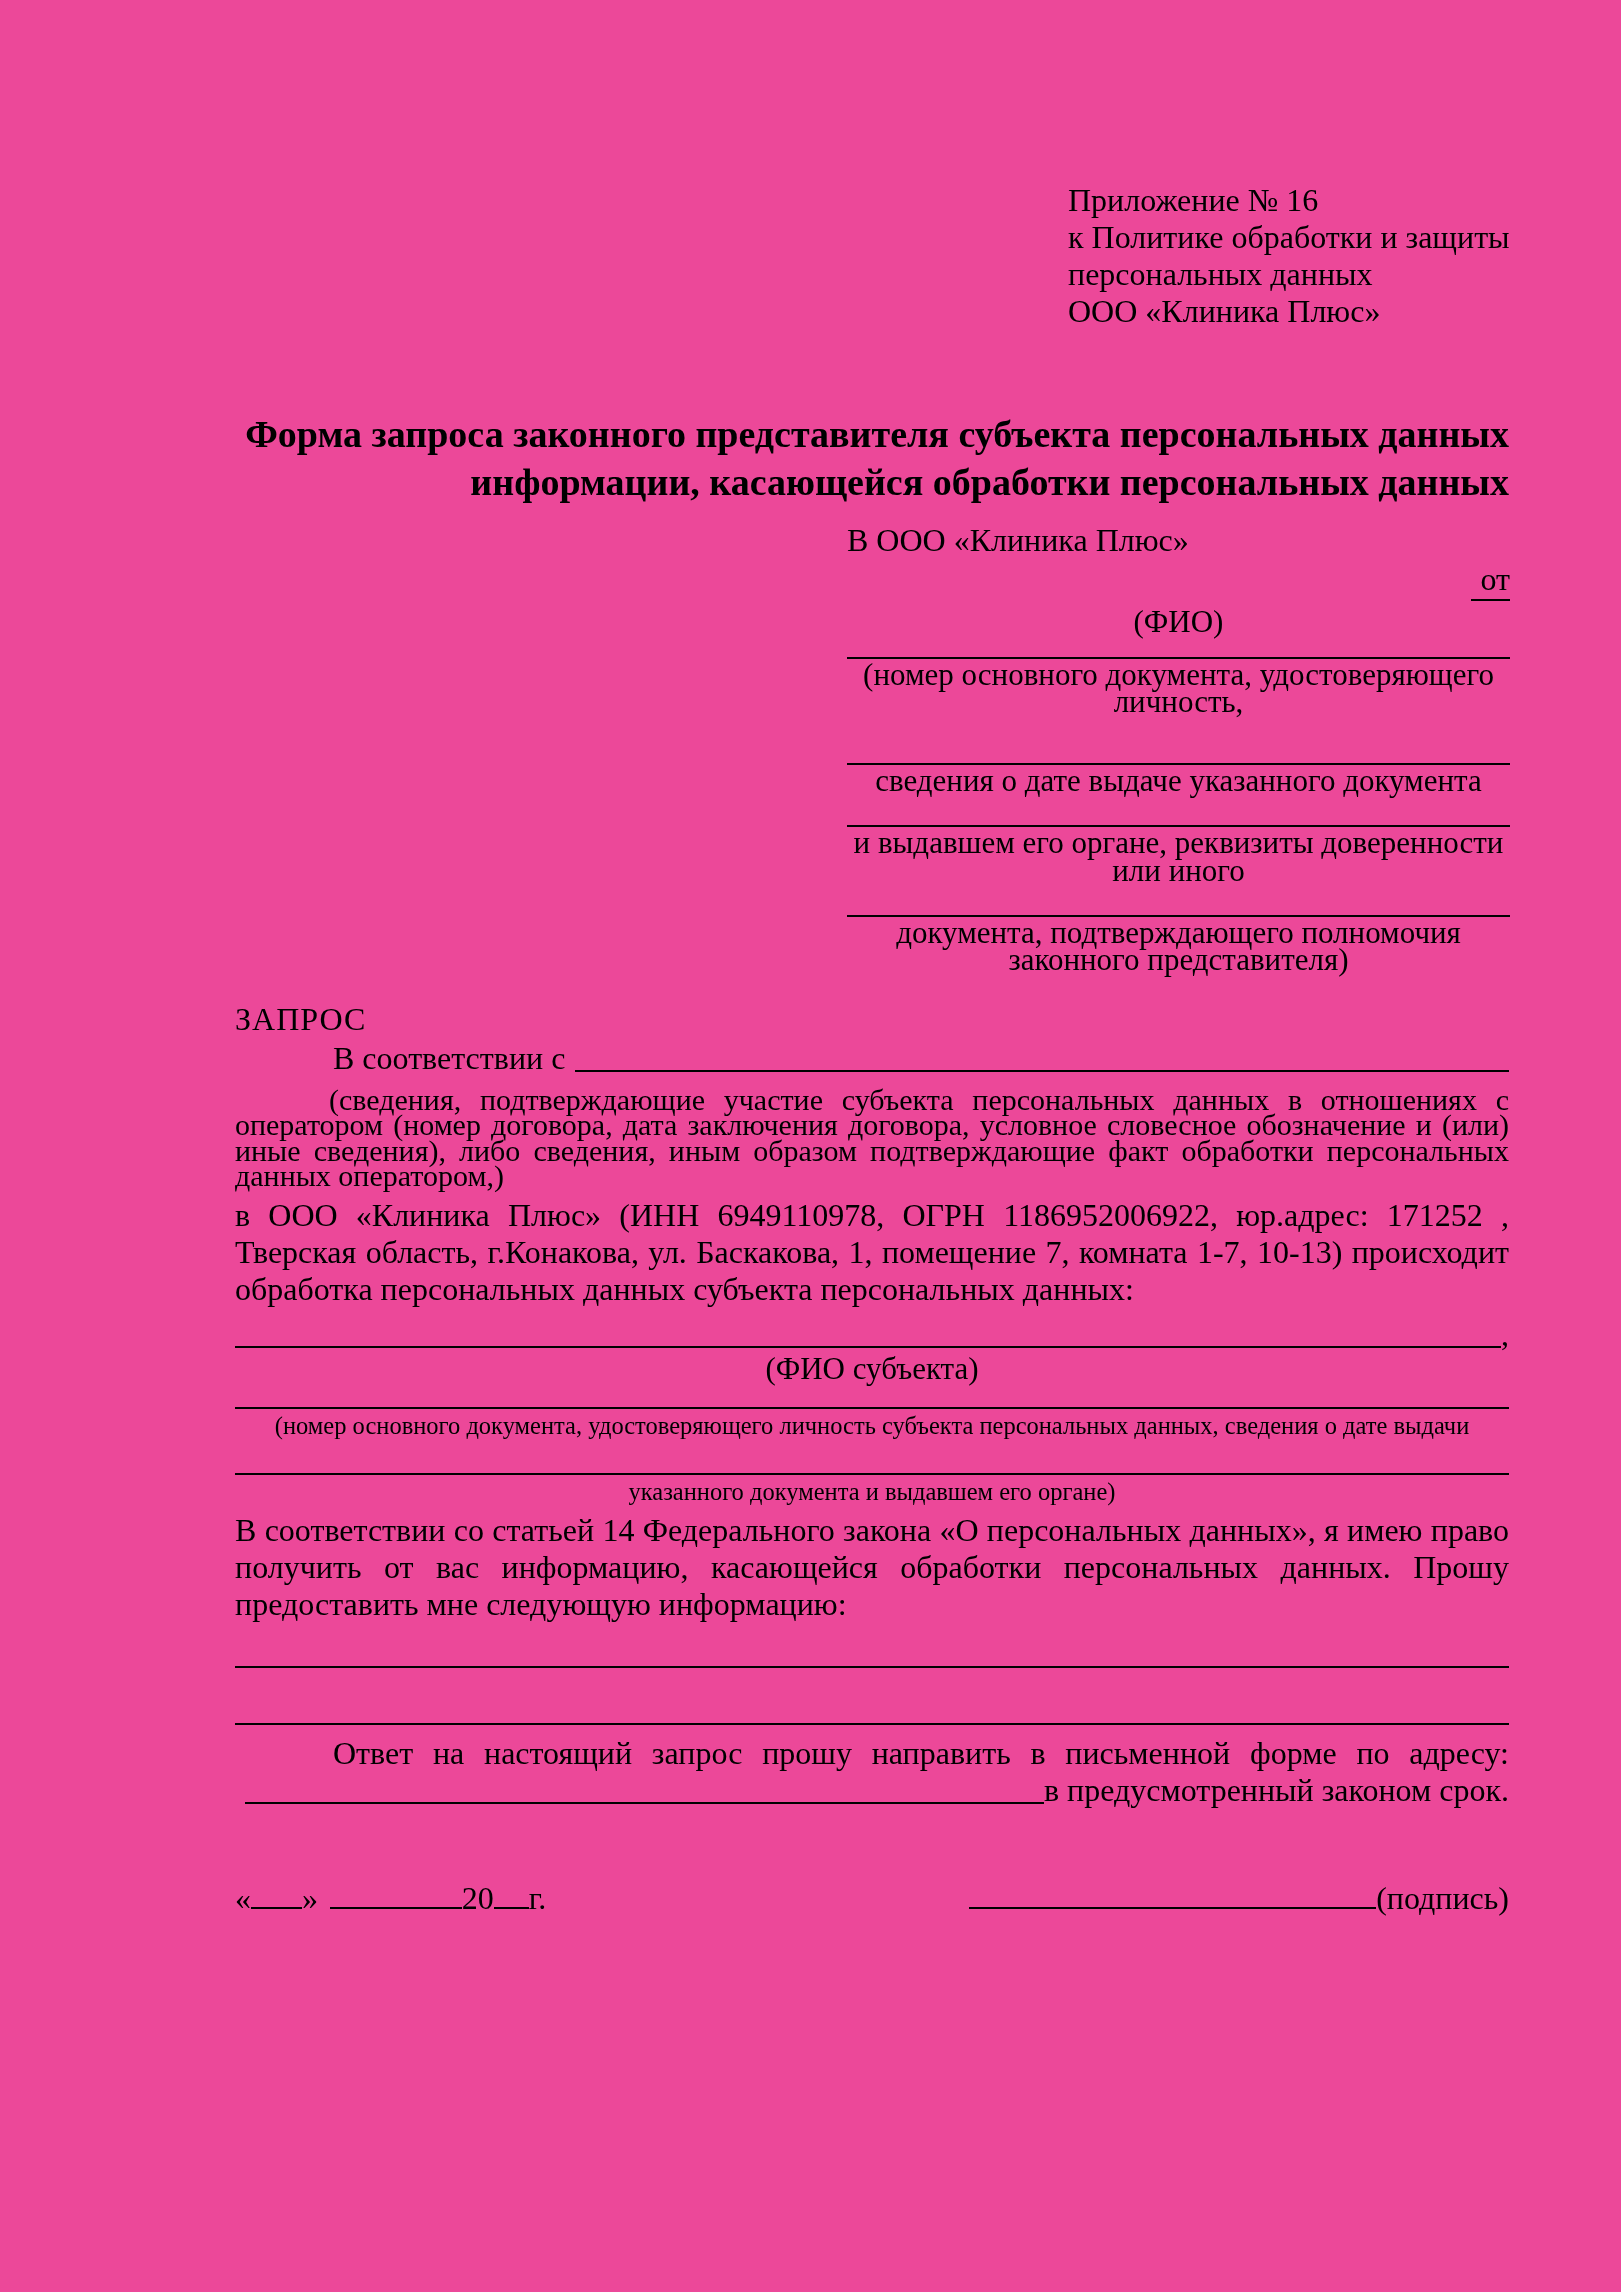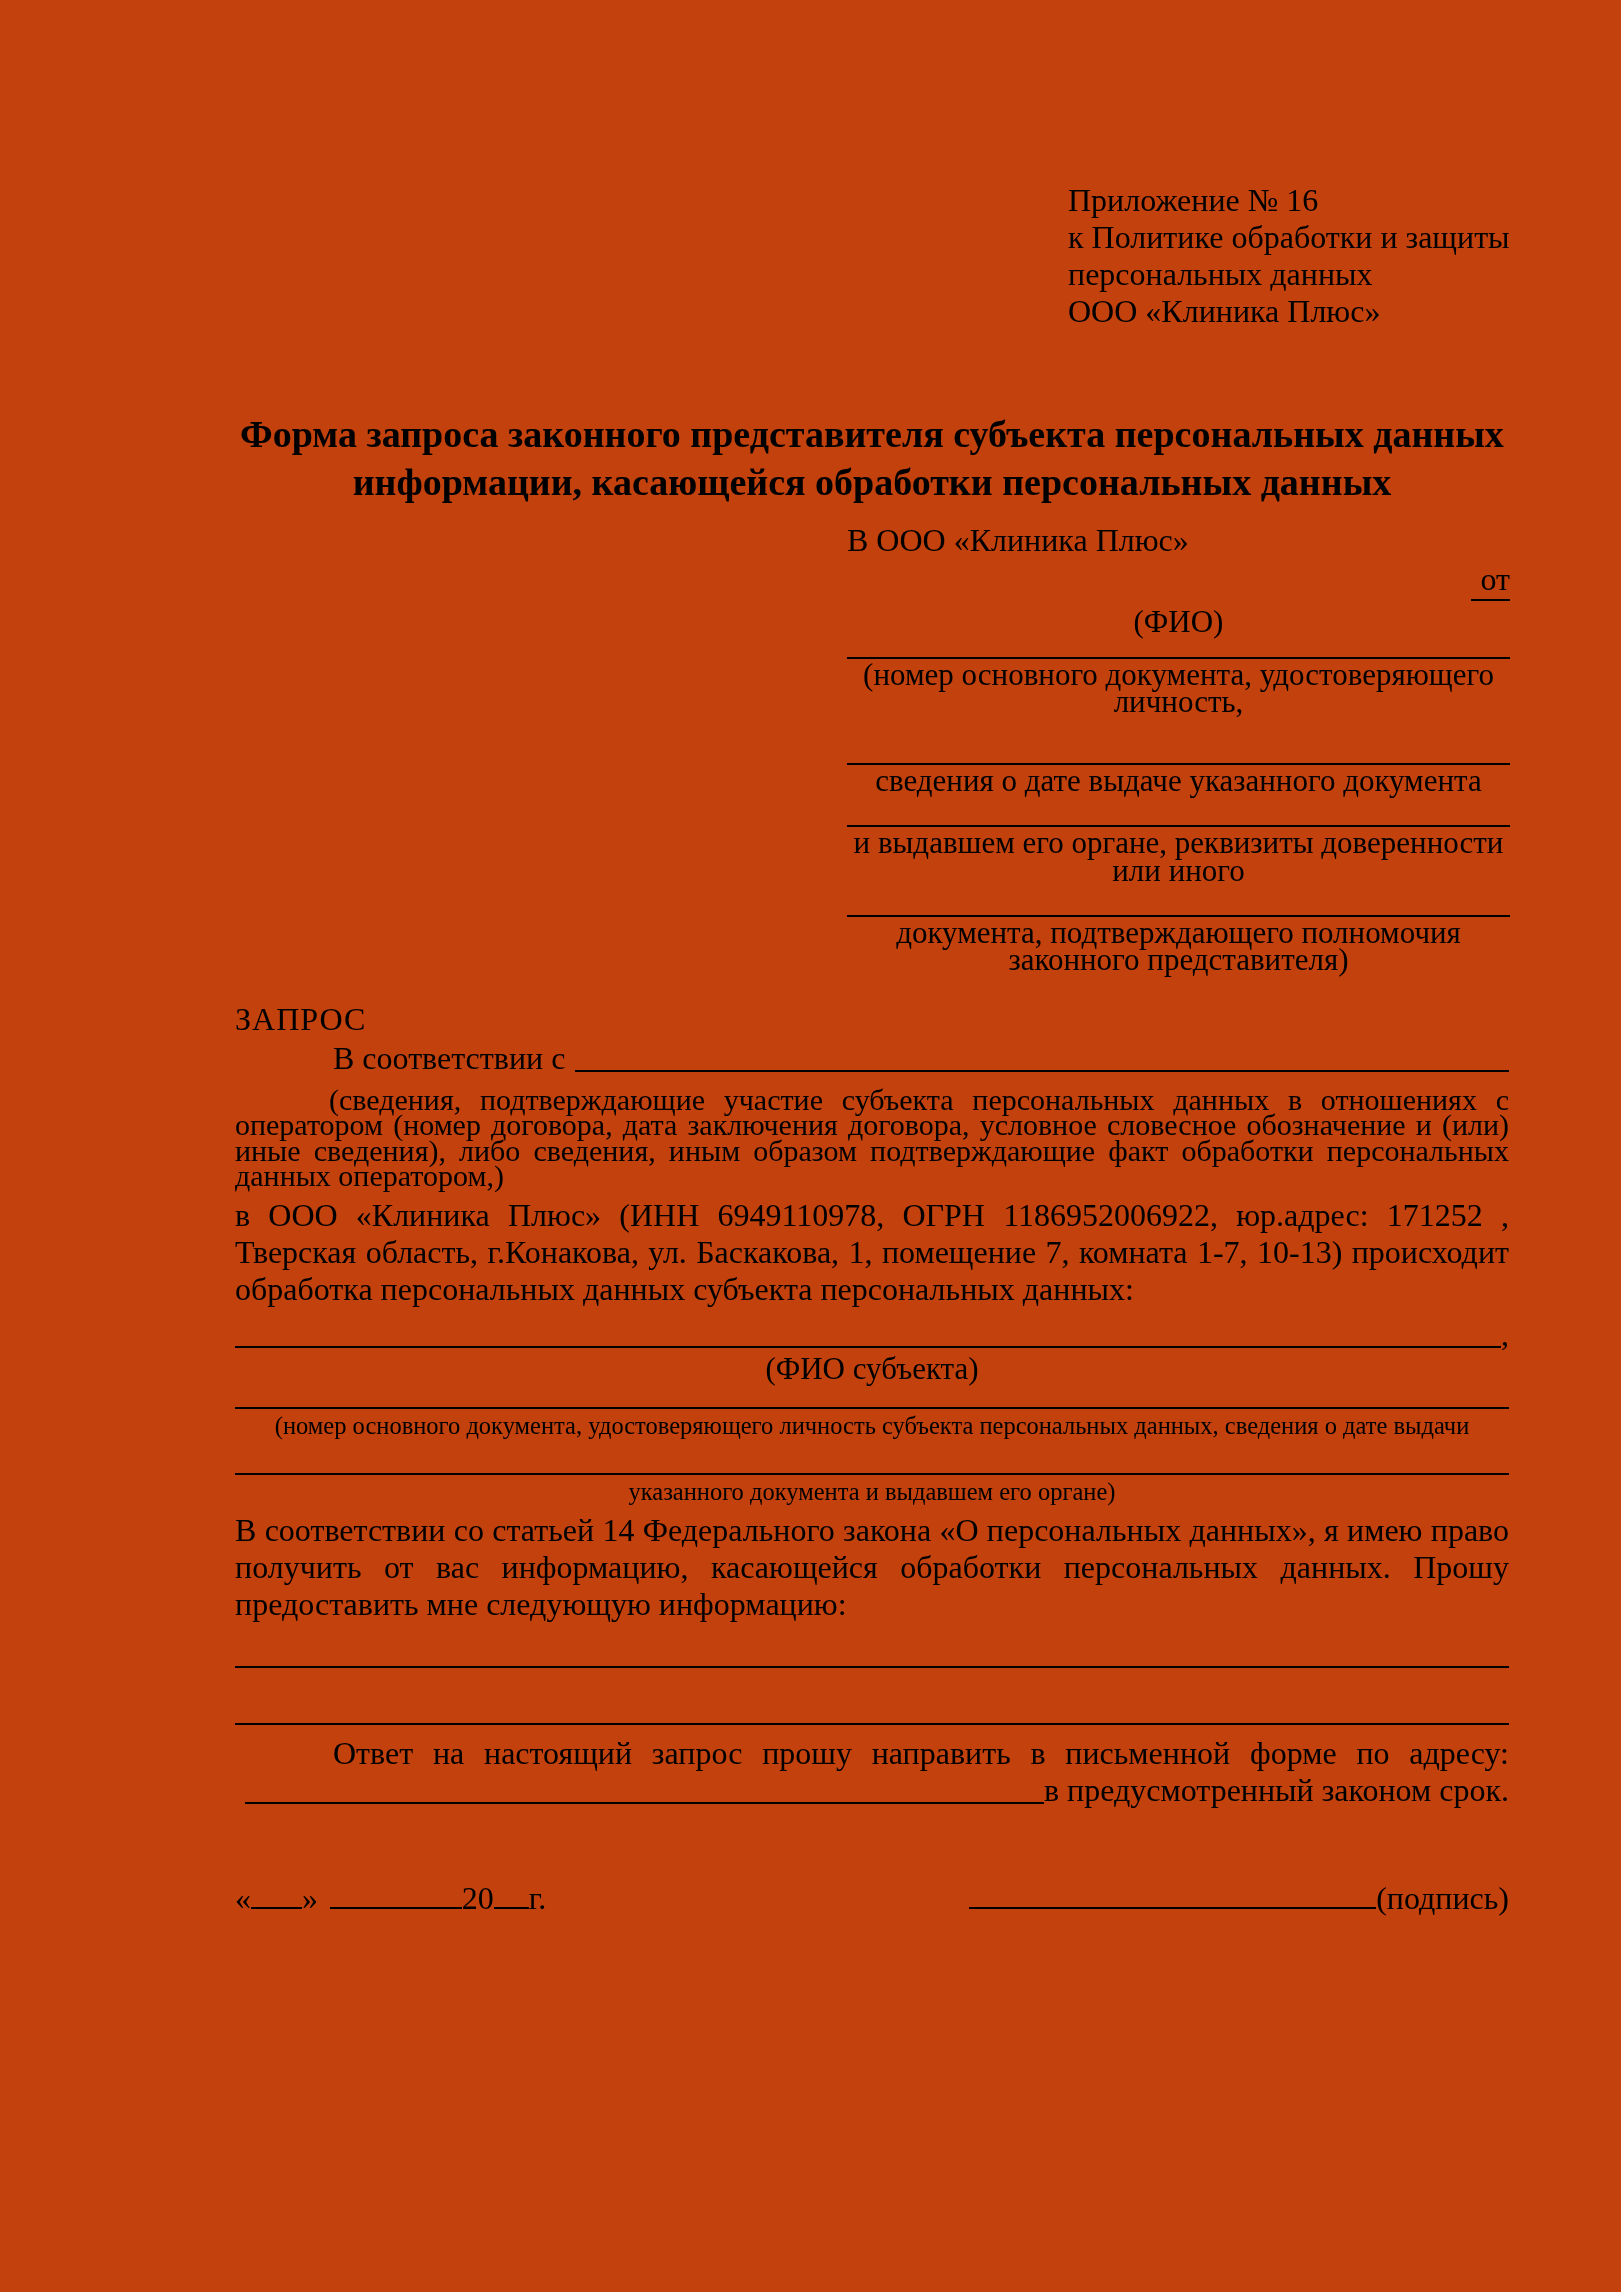--- a/index.html
+++ b/index.html
@@ -1,27 +1,27 @@
 <!DOCTYPE html>
 <html><head>
 <meta charset="utf-8">
 <style>
   * { margin:0; padding:0; box-sizing:border-box; }
   html,body { background:#ffffff; }
   .page {
     position:relative;
     width:1621px; height:2293px;
-    background:#c2410c; color:#000000;
+    background:#ec4899; color:#000000;
     font-family:"Liberation Serif","DejaVu Serif",serif;
     font-size:32px; line-height:37px;
     padding:182px 112px 0 235px;
     overflow:hidden;
   }
   .annex-block { margin-left:833px; width:457px; line-height:37px; }
-  .doc-title { margin-top:80px; text-align:center; font-weight:bold; font-size:38px; line-height:48px; }
+  .doc-title { margin-top:80px; text-align:right; font-weight:bold; font-size:38px; line-height:48px; }
   .addressee { margin-top:15px; margin-left:612px; width:663px; }
   .addr-org { line-height:39px; }
   .from-row { display:flex; align-items:flex-end; line-height:39px;flex-direction:column; }
   .fill { flex:1 1 auto; border-bottom:2.9px solid #000; margin:0 0 4.9px 9.8px; min-width:39px; }
   .caption { font-size:31px; line-height:27.4px; text-align:center; margin-top:2px; }
   .hrule { height:0; border-bottom:2.9px solid #000; }
   .r1 { margin-top:21.6px; } .r2 { margin-top:47px; } .r3 { margin-top:31px; } .r4 { margin-top:31px; }
   .zapros { margin-top:27.4px; letter-spacing:1px; }
   .intro-row { display:flex; align-items:flex-end; margin-top:2px; }
   .intro-row .lead { padding-left:98px; white-space:nowrap; }

